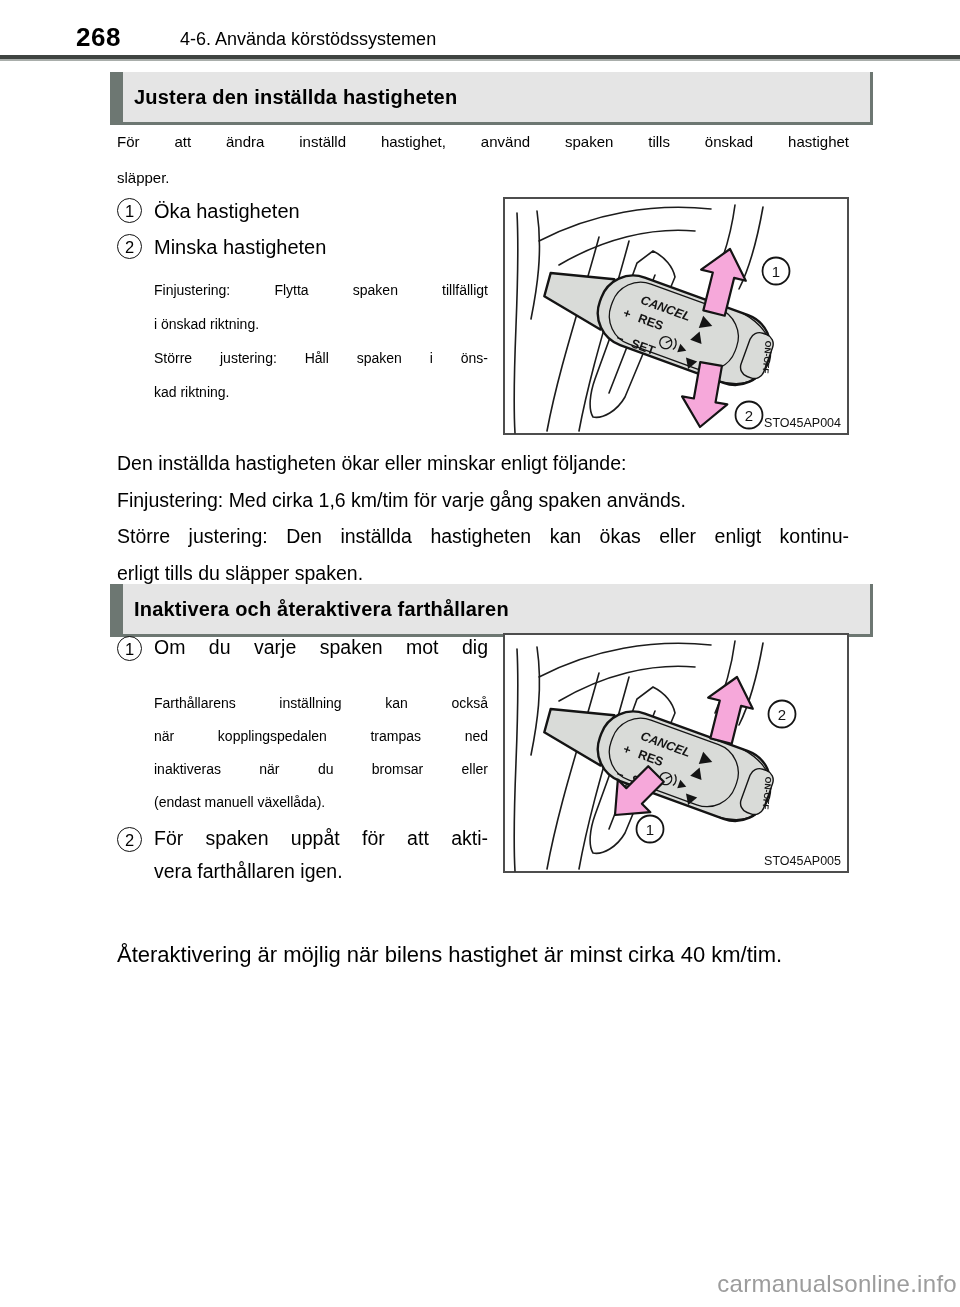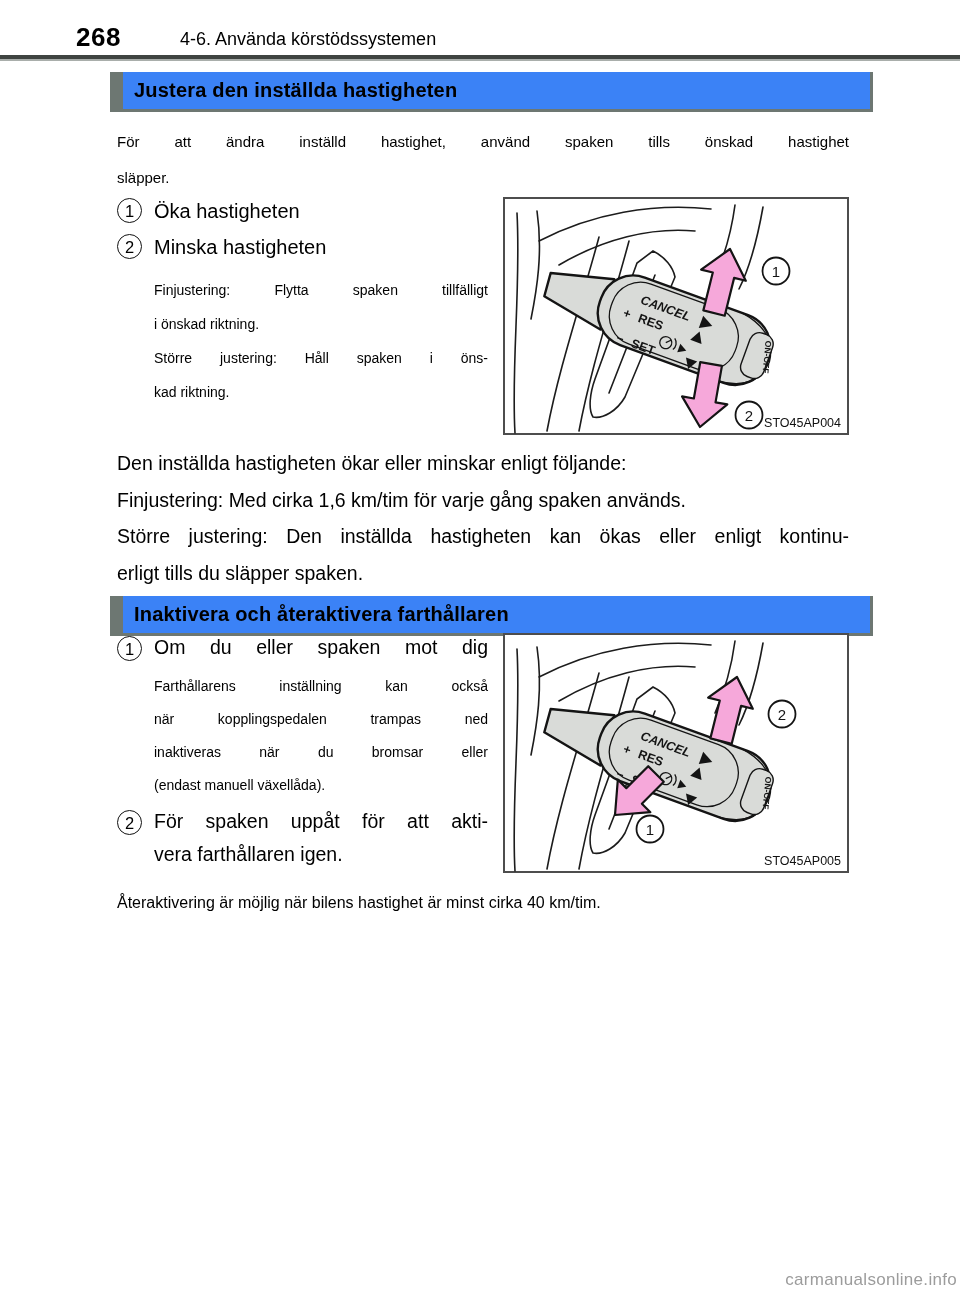--- a/index.html
+++ b/index.html
@@ -6,49 +6,49 @@
   .page { position:relative; width:960px; height:1307px; background:#ffffff;
           font-family:"Liberation Sans", sans-serif; color:#000; overflow:hidden; }
 
   
   .pagenum  { position:absolute; left:76px;  top:22px; font-size:26px; font-weight:bold; letter-spacing:.5px; }
   .chapter  { position:absolute; left:180px; top:29px; font-size:18px; }
   .toprule  { position:absolute; left:0; top:55px; width:960px; height:4px;
               background:#3f4441; border-bottom:2px solid #a9aeab; }
 
   
-  .hbar { position:absolute; left:110px; width:763px; height:40px; background:#3b82f6;
+  .hbar { position:absolute; left:110px; width:763px; height:53px; background:#e5e5e5;
           border-bottom:3px solid #6d7772; border-right:3px solid #6d7772;
           display:flex; align-items:center; box-sizing:border-box; }
   .hbar .tab { width:13px; align-self:stretch; background:#6d7772; margin-right:11px; }
   .hbar h2 { margin:0; font-size:20px; font-weight:bold; letter-spacing:.2px; }
   #heading1 { top:72px; }
-  #heading2 { top:596px;text-align:right; }
+  #heading2 { top:584px;text-align:right; }
 
   
   .line  { display:block; }
   .jline { display:block; text-align:justify; text-align-last:justify; }
 
   .intro    { position:absolute; left:117px; top:124px; width:732px; font-size:15px; line-height:36px; }
   .col1     { position:absolute; left:117px; top:193px; width:372px; font-size:19.5px; }
   .col2     { position:absolute; left:117px; top:631px; width:372px; font-size:19.5px; }
   .midblock { position:absolute; left:117px; top:445px; width:732px; font-size:19.5px; line-height:36.5px; }
-  .note     { position:absolute; left:117px; top:894px; width:732px; font-size:16px; }
+  .note     { position:absolute; left:117px; top:942px; width:732px; font-size:22px; }
 
   .item { display:flex; align-items:flex-start; line-height:36px; }
   .circnum { flex:0 0 auto; width:25px; height:25px; border:1.7px solid #111; border-radius:50%;
              display:flex; align-items:center; justify-content:center; font-size:16.5px;
              margin:5px 12px 0 0; box-sizing:border-box; }
   .itext  { font-size:20px; }
   .ilines { width:334px; line-height:34px; font-size:19.5px; }
   .col2 .item { line-height:34px; }
   .col2 .ilines { line-height:33px; }
   .sub { margin-left:37px; width:334px; line-height:34px; font-size:14px; }
   .sub.first { margin-top:8px; }
-  .col2 .sub { line-height:33px; margin-top:6px; }
+  .col2 .sub { line-height:33px; margin-top:23px; }
   .col2 .item2 { margin-top:3px; }
 
   
   .figwrap1 { position:absolute; left:503px; top:197px; width:346px; height:238px; }
   .figwrap2 { position:absolute; left:503px; top:633px; width:346px; height:240px; }
   .figwrap1 svg, .figwrap2 svg { display:block; width:100%; height:100%; }
 
   .figborder { fill:#ffffff; stroke:#4d4d4d; stroke-width:2; }
   .art path  { fill:none; stroke:#1c1c1c; stroke-width:1.6; stroke-linecap:round; }
   .paddle    { fill:#ffffff !important; stroke:#1c1c1c; stroke-width:1.6; }
@@ -57,21 +57,21 @@
   .btn   { fill:#d9dbd8; stroke:#141414; stroke-width:1.4; }
   .pink  { fill:#f6a8da; stroke:#141414; stroke-width:2.2; stroke-linejoin:round; }
   .blk   { fill:#141414; stroke:none; }
   .stalklabel { font-family:"Liberation Sans",sans-serif; font-size:12.5px; font-weight:bold; fill:#141414; }
   .it     { font-style:italic; }
   .onoff  { font-family:"Liberation Sans",sans-serif; font-size:8.5px; font-weight:bold; fill:#141414; }
   .callout circle { fill:#ffffff; stroke:#141414; stroke-width:1.8; }
   .callout text   { font-family:"Liberation Sans",sans-serif; font-size:15px; fill:#141414; text-anchor:middle; }
   .figcode { font-family:"Liberation Sans",sans-serif; font-size:12.5px; fill:#111; text-anchor:end; }
 
-  .watermark { position:absolute; right:3px; top:1270px; font-size:17px; color:#9c9c9c; letter-spacing:.3px; }
+  .watermark { position:absolute; right:3px; top:1270px; font-size:24px; color:#9c9c9c; letter-spacing:.3px; }
 </style>
 </head>
 <body>
 
 <div class="page">
 
   <span class="pagenum">268</span>
   <span class="chapter">4-6. Använda körstödssystemen</span>
   <div class="toprule"></div>
 
@@ -165,21 +165,21 @@
 
   <div class="hbar" id="heading2">
     <div class="tab"></div>
     <h2>Inaktivera och återaktivera farthållaren</h2>
   </div>
 
   <div class="col2">
     <div class="item">
       <span class="circnum">1</span>
       <span class="ilines">
-        <span class="jline">Om du eller spaken mot dig</span>
+        <span class="jline">Om du varje spaken mot dig</span>
       </span>
     </div>
     <div class="sub">
       <span class="jline">Farthållarens inställning kan också</span>
       <span class="jline">när kopplingspedalen trampas ned</span>
       <span class="jline">inaktiveras när du bromsar eller</span>
       <span class="line">(endast manuell växellåda).</span>
     </div>
     <div class="item item2">
       <span class="circnum">2</span>

